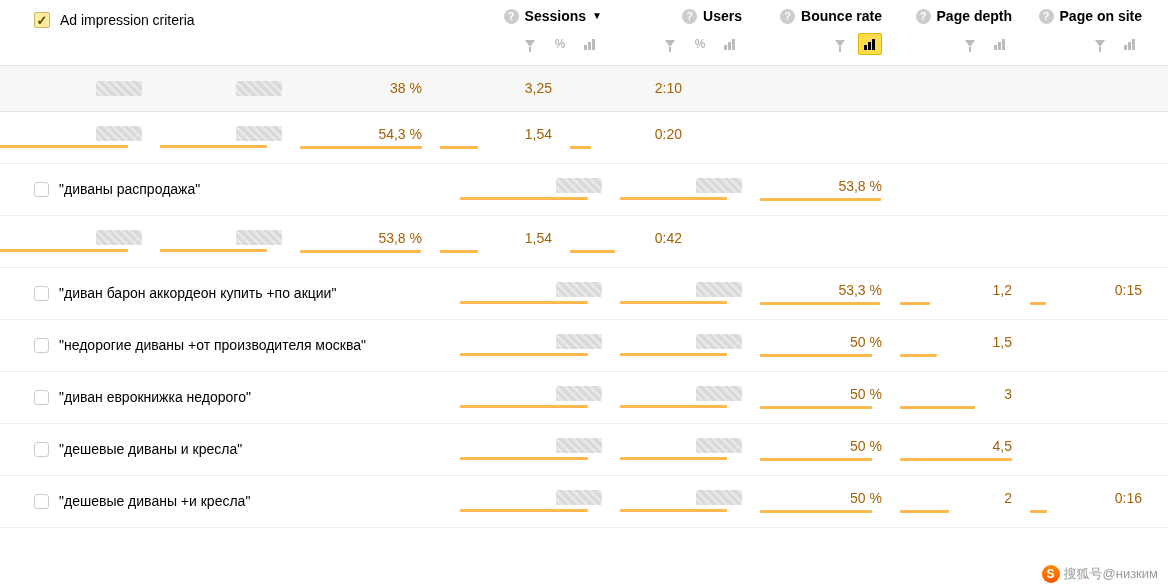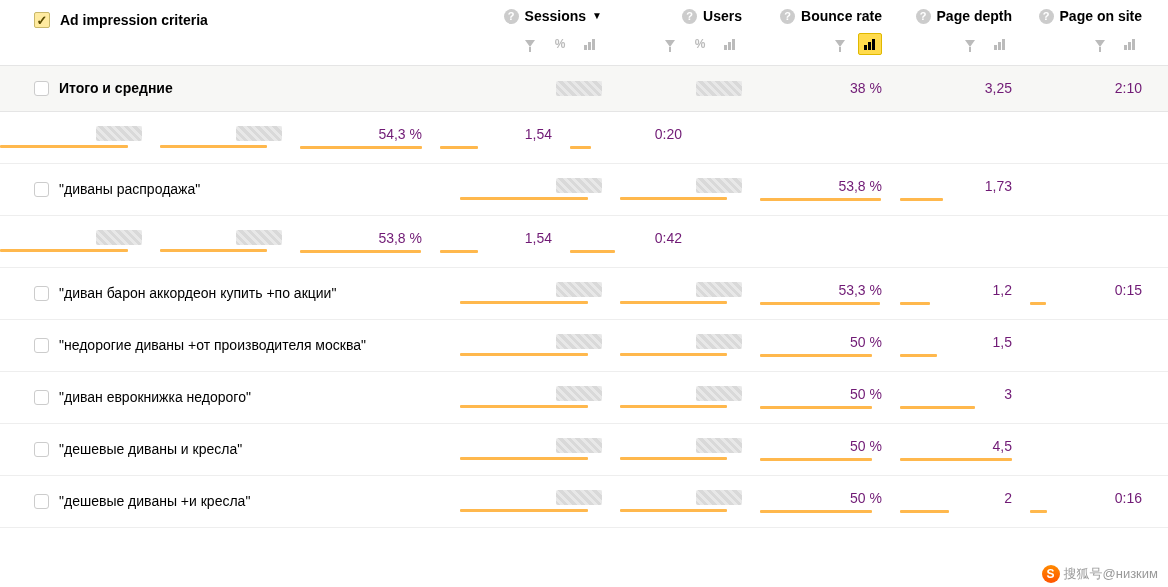--- a/index.html
+++ b/index.html
@@ -83,27 +83,27 @@
     border-bottom:1px solid #e5e5e5;
     height: 46px;
   }
   .data-row {
     display:flex; align-items:center;
     border-bottom:1px solid #eee;
     height: 52px;
     position: relative;
   }
   .dim-label { font-size: 14px; color:#000; }
-  .dim-label.bold { font-weight: bold; }
+  .dim-label.bold { font-weight: normal; }
 
   .metric-cell {
     display:flex; flex-direction:column; align-items:flex-end;
     justify-content:center; gap:4px;
   }
-  .metric-val { font-size: 14px; color:#701a75; }
+  .metric-val { font-size: 14px; color:#a16207; }
   .blurred {
     display:inline-block; width:46px; height:15px;
     background: repeating-linear-gradient(45deg,#d9d9d9,#d9d9d9 3px,#e8e8e8 3px,#e8e8e8 6px);
     filter: blur(0.5px);
     border-radius:2px;
   }
   .bar-track {
     width: 100%; height: 3px; background: transparent; position:relative;
   }
   .bar-fill {
@@ -217,24 +217,20 @@
               <rect x="1" y="7" width="3" height="5" fill="#bbb"></rect>
               <rect x="5" y="4" width="3" height="8" fill="#bbb"></rect>
               <rect x="9" y="1" width="3" height="11" fill="#bbb"></rect>
             </svg>
         </span>
       </div>
     </div>
   </div>
 
   <div class="totals-row">
-    <div class="col-dim">
-      <span class="row-check"></span>
-      <span class="dim-label bold">Итого и средние</span>
-    </div>
     <div class="col-metric col-sessions metric-cell">
         <span class="blurred"></span>
       </div>
     <div class="col-metric col-users metric-cell">
         <span class="blurred"></span>
       </div>
     <div class="col-metric col-bounce metric-cell">
         <span class="metric-val">38 %</span>
       </div>
     <div class="col-metric col-depth metric-cell">
@@ -292,26 +288,20 @@
     <div class="col-metric col-users metric-cell">
       <span class="blurred"></span>
       <div class="bar-track">
             <div class="bar-fill" style="width:88%"></div>
           </div>
     </div>
     <div class="col-metric col-bounce metric-cell">
       <span class="metric-val">53,8 %</span>
       <div class="bar-track">
             <div class="bar-fill" style="width:99%"></div>
-          </div>
-    </div>
-    <div class="col-metric col-depth metric-cell">
-      <span class="metric-val">1,73</span>
-      <div class="bar-track">
-            <div class="bar-fill" style="width:38%"></div>
           </div>
     </div>
   </div>
       <div class="data-row">
     <div class="col-metric col-sessions metric-cell">
       <span class="blurred"></span>
       <div class="bar-track">
             <div class="bar-fill" style="width:90%"></div>
           </div>
     </div>

